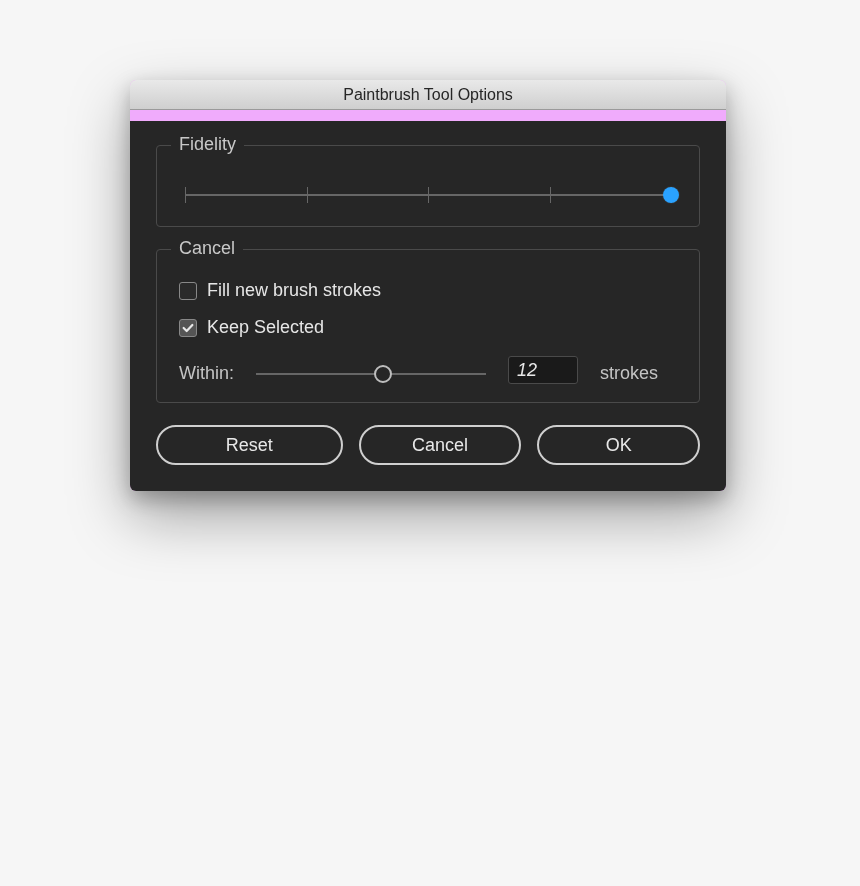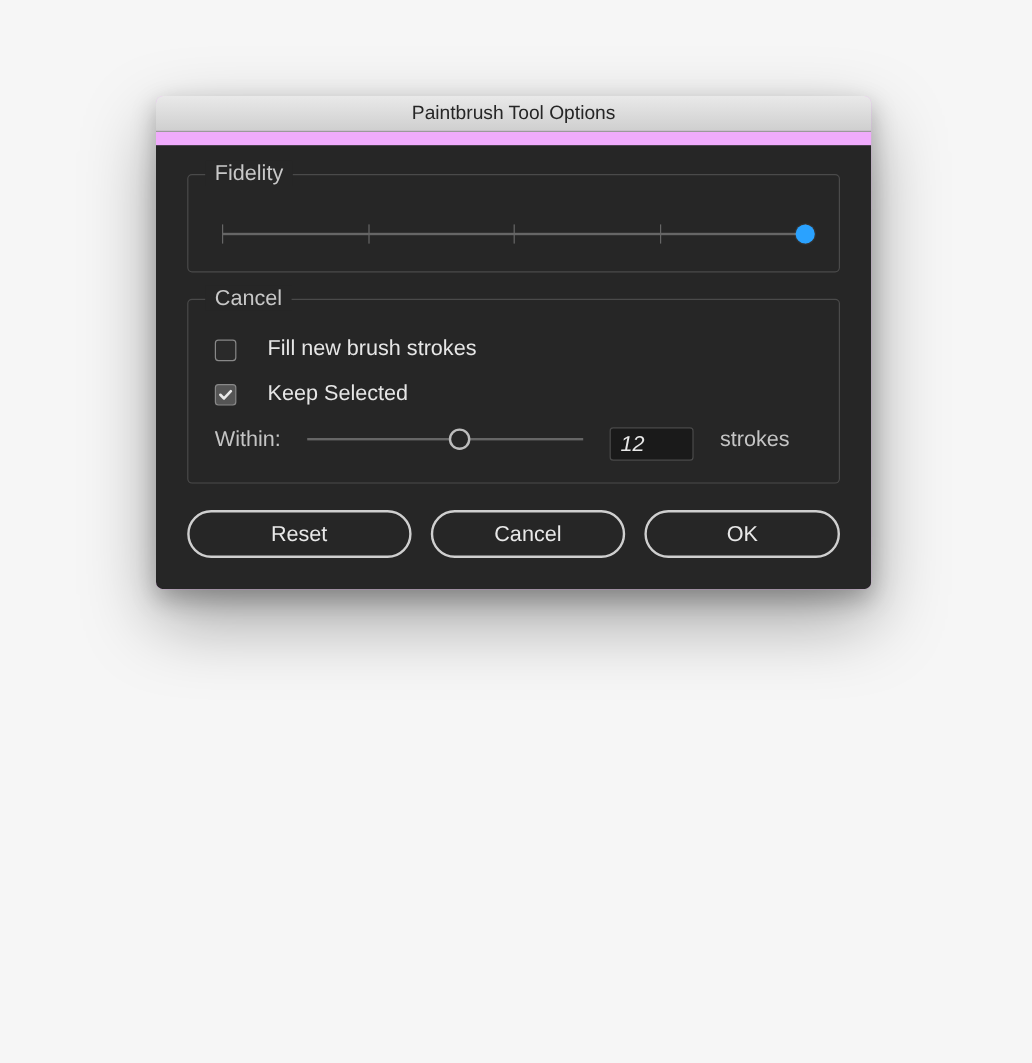--- a/index.html
+++ b/index.html
@@ -88,22 +88,22 @@
     justify-content: space-between;
     font-size: 17px;
     color: #c4c4c4;
     padding: 0 2px;
     margin-top: 2px;
   }
 
   
   .opt-row {
     display: flex;
-    align-items: flex-end;
-    gap: 26px;
+    align-items: center;
+    gap: 10px;
     padding: 8px 2px;
     font-size: 18px;
     color: #e6e6e6;
   }
   .checkbox {
     width: 18px; height: 18px;
     border: 1px solid #888;
     border-radius: 3px;
     display: flex;
     align-items: center;
@@ -113,21 +113,21 @@
   }
   .checkbox.checked {
     background: #555;
     border-color: #888;
   }
   .checkbox svg { width: 14px; height: 14px; display: block; }
   .checkbox svg path { stroke: #e8e8e8; stroke-width: 2.5; fill: none; stroke-linecap: round; stroke-linejoin: round; }
 
   .within-row {
     display: flex;
-    align-items: flex-start;
+    align-items: flex-end;
     gap: 22px;
     padding: 10px 2px 4px 2px;
     font-size: 18px;
     color: #c4c4c4;
   }
   .within-track-wrap {
     flex: none;
     width: 230px;
     position: relative;
     height: 20px;

